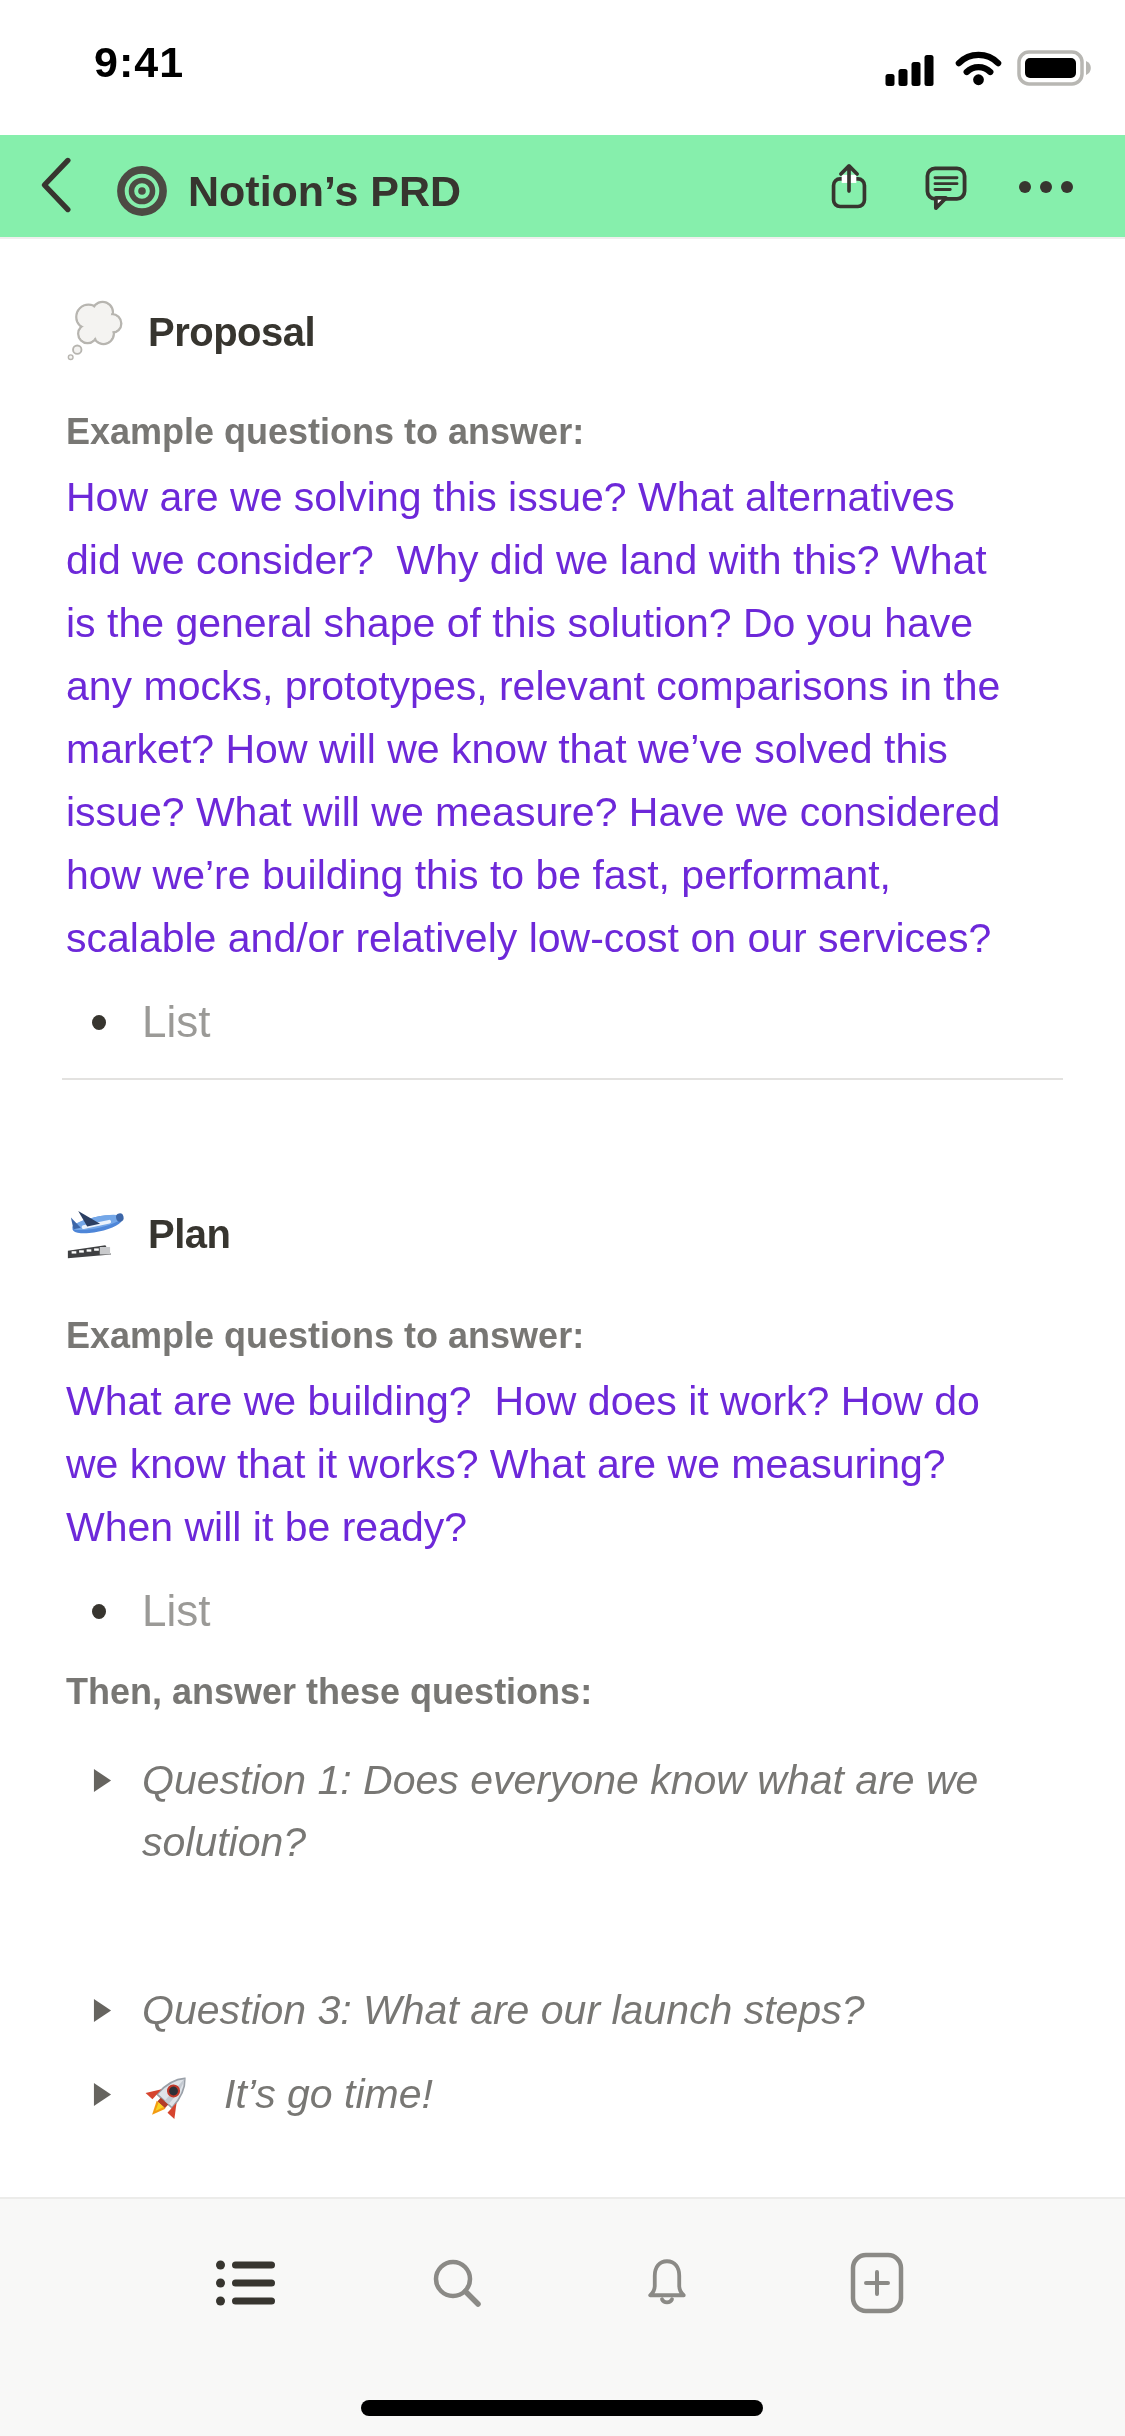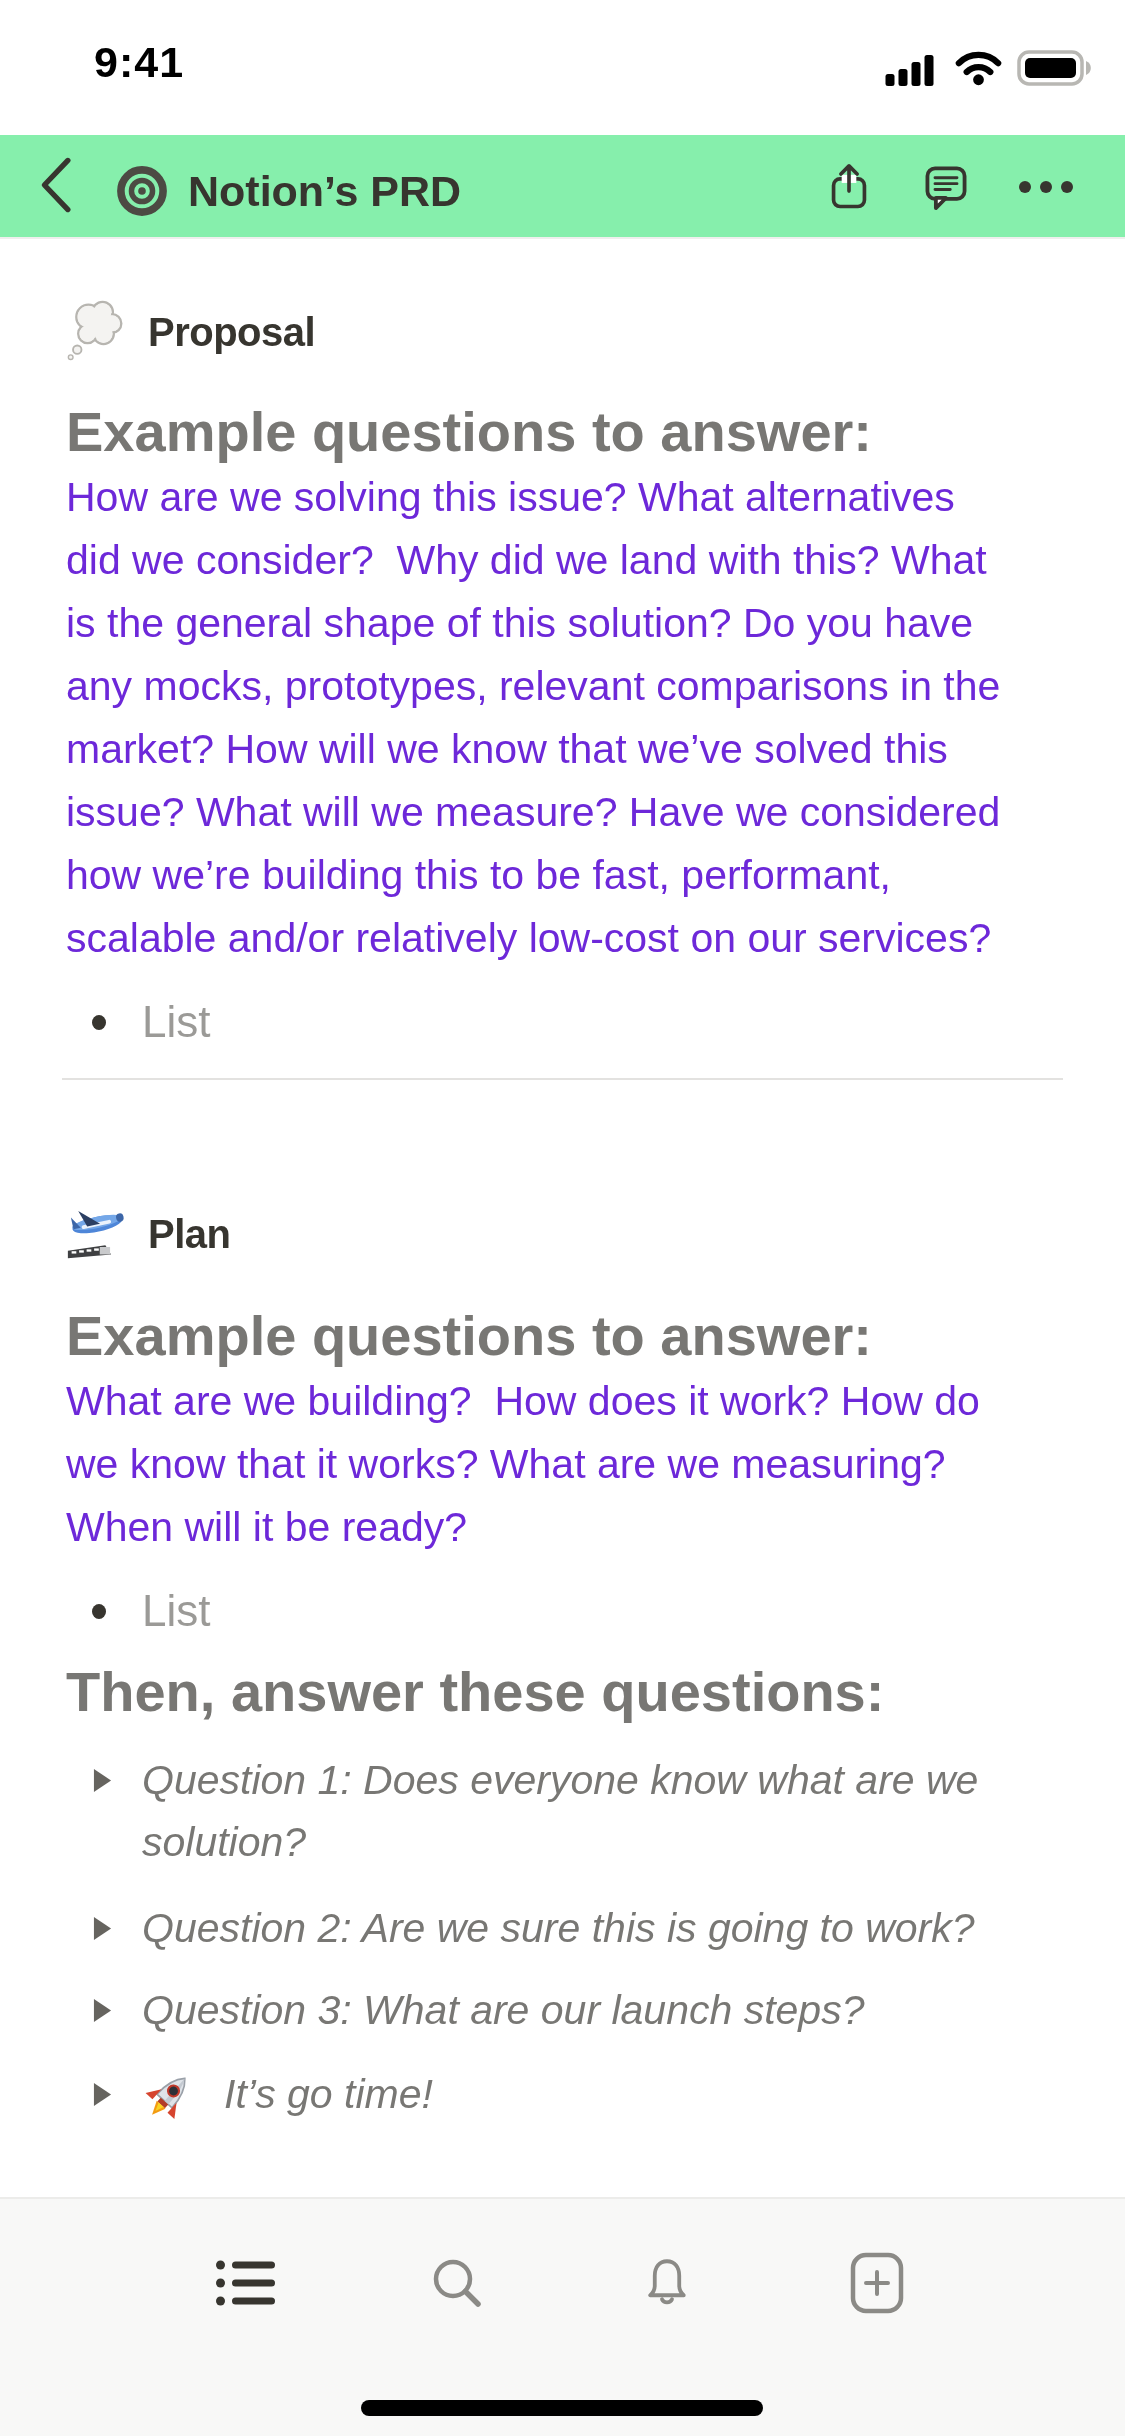--- a/index.html
+++ b/index.html
@@ -13,21 +13,21 @@
   
   .navbar{position:absolute;left:0;top:135px;width:1125px;height:102px;border-bottom:2px solid #efefed;background:#86efac;}
   .back-btn{position:absolute;left:30px;top:18px;width:48px;height:64px;}
   .page-icon{position:absolute;left:115px;top:29px;width:54px;height:54px;}
   .nav-title{position:absolute;left:188px;top:32px;font-size:43px;font-weight:600;color:#37352f;}
   .nav-actions{position:absolute;right:50px;top:22px;display:flex;align-items:center;gap:44px;height:60px;}
   .nav-actions .act{display:flex;align-items:center;justify-content:center;}
   
   .h1{position:absolute;left:66px;display:flex;align-items:center;gap:22px;}
   .h1 .h1-text{font-size:40px;font-weight:700;color:#37352f;letter-spacing:-0.5px;}
-  .sec-label{position:absolute;left:66px;font-size:56px;font-weight:700;color:#787774;line-height:60px;}
+  .sec-label{position:absolute;left:66px;font-size:36px;font-weight:700;color:#787774;line-height:60px;}
   .body-text{position:absolute;left:66px;font-size:41px;line-height:63px;color:#6d28d9;white-space:pre;}
   .bullet-row{position:absolute;left:92px;height:62px;display:flex;align-items:center;}
   .bullet-dot{width:14px;height:15px;border-radius:50%;background:#37352f;flex:none;}
   .bullet-text{margin-left:36px;font-size:44px;color:#9b9a97;}
   .divider{position:absolute;left:62px;width:1001px;height:2px;background:#e3e2e0;}
   .toggle{position:absolute;left:92px;display:flex;align-items:flex-start;}
   .toggle-arrow{flex:none;margin-top:18px;}
   .toggle-text{margin-left:29px;font-size:41px;line-height:62px;font-style:italic;color:#787774;white-space:pre;}
   .toggle .inline-emoji{flex:none;margin:6px 0 0 29px;}
   .toggle .inline-emoji + .toggle-text{margin-left:28px;}
@@ -190,28 +190,20 @@
   <div class="toggle" style="top:1749px;">
     <span class="toggle-arrow">
       <svg width="21" height="27" viewBox="0 0 22 28">
           <polygon points="2,2 20,14 2,26" fill="#66645f"></polygon>
         </svg>
     </span>
     <span class="toggle-text">Question 1: Does everyone know what are we
 solution?</span>
   </div>
 
-  <div class="toggle" style="top:1897px;">
-    <span class="toggle-arrow">
-      <svg width="21" height="27" viewBox="0 0 22 28">
-          <polygon points="2,2 20,14 2,26" fill="#66645f"></polygon>
-        </svg>
-    </span>
-    <span class="toggle-text">Question 2: Are we sure this is going to work?</span>
-  </div>
 
   <div class="toggle" style="top:1979px;">
     <span class="toggle-arrow">
       <svg width="21" height="27" viewBox="0 0 22 28">
           <polygon points="2,2 20,14 2,26" fill="#66645f"></polygon>
         </svg>
     </span>
     <span class="toggle-text">Question 3: What are our launch steps?</span>
   </div>
 

